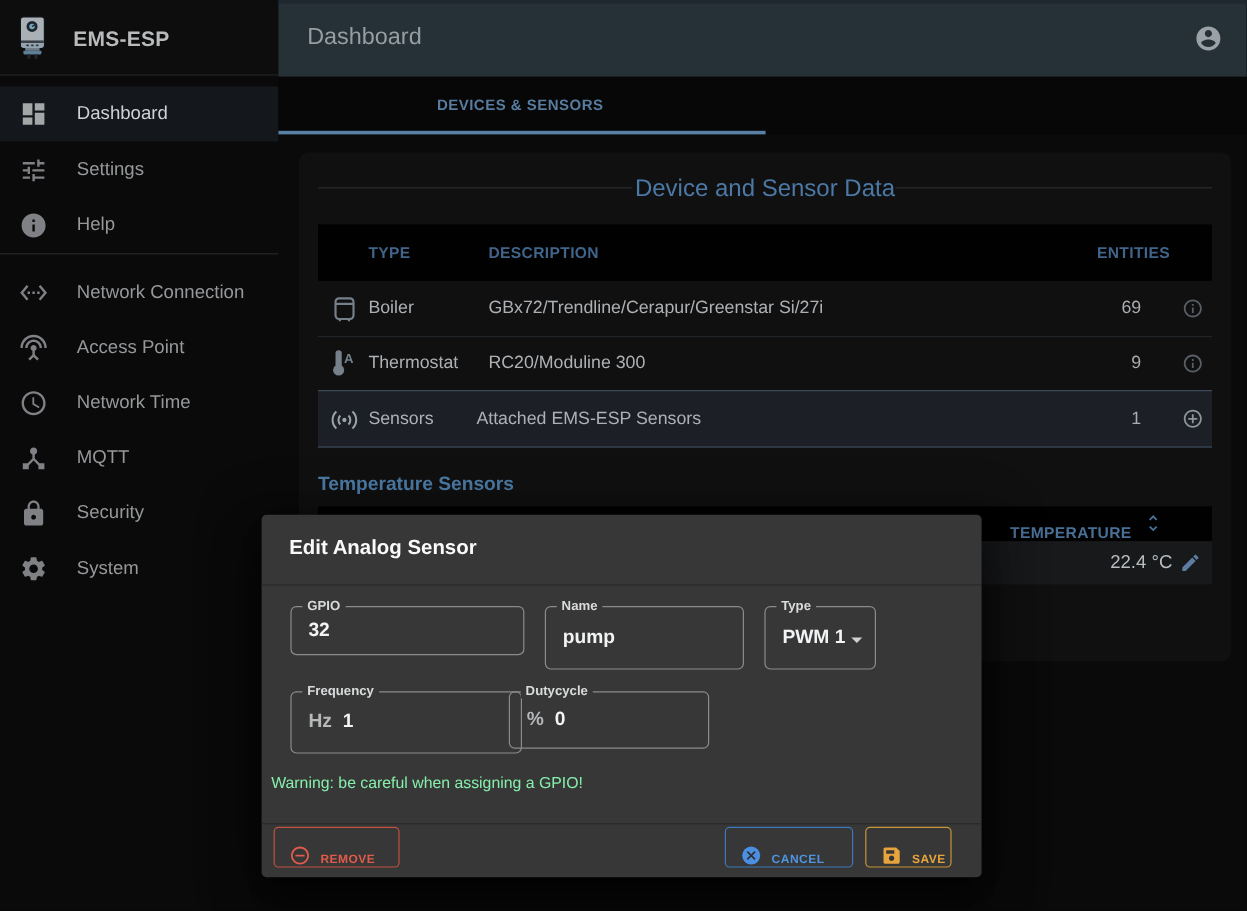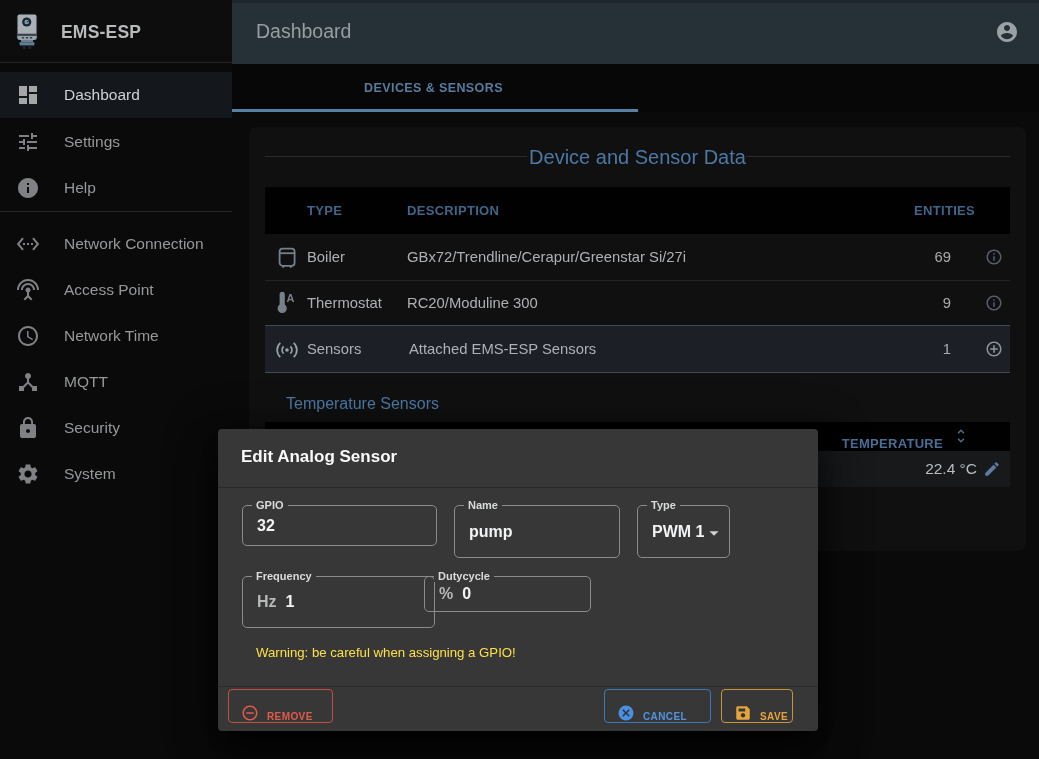--- a/index.html
+++ b/index.html
@@ -39,36 +39,36 @@
 
 #t1head { left:265px; top:187px; width:745px; height:47px; background:#010101; }
 .th { position:absolute; top:0; height:47px; display:flex; align-items:center; font-size:13px; font-weight:bold; letter-spacing:0.3px; color:#41648a; }
 .row { position:absolute; left:265px; width:745px; }
 .row .ic { position:absolute; left:10px; width:24px; height:24px; }
 .rtx { position:absolute; font-size:14.8px; color:#aeb1b4; top:50%; transform:translateY(-50%); }
 .rnum { position:absolute; font-size:14.8px; color:#a8acaf; top:50%; transform:translateY(-50%); }
 .rdiv { position:absolute; left:265px; width:745px; height:1px; background:#222528; }
 #sensrow { left:265px; top:325px; width:745px; height:48px; background:#1c2026; border-top:1px solid #3c4a5c; border-bottom:1px solid #3c4a5c; }
 
-#h2tx { left:265px; top:395px; font-size:16px; font-weight:normal; color:#4a79a3;margin-left:21px; }
+#h2tx { left:265px; top:395px; font-size:16px; font-weight:bold; color:#4a79a3; }
 
 
 #t2head { left:265px; top:422px; width:745px; height:29px; background:#010101; }
 #t2row { left:265px; top:451px; width:745px; height:36px; background:#17191b; }
 
 
 #dialog { left:218px; top:429px; width:600px; height:302px; background:#373737; border-radius:4px;
   box-shadow:0 11px 15px -7px rgba(0,0,0,0.55), 0 24px 38px 3px rgba(0,0,0,0.4), 0 9px 46px 8px rgba(0,0,0,0.34); }
 #dtitle { position:absolute; left:23px; top:18px; font-size:17px; font-weight:bold; color:#fafafa; }
 .ddiv { position:absolute; left:0; width:600px; height:1px; background:#2a2a2a; }
 .field { position:absolute; border:1px solid #898b8c; border-radius:5px; }
 .field .lab { position:absolute; top:-7px; left:9px; background:#373737; padding:0 4px; font-size:11px; font-weight:bold; color:#d9dbdc; }
 .field .val { position:absolute; left:14px; top:50%; transform:translateY(-50%); font-size:16px; font-weight:bold; color:#f2f3f4; }
 .field .adorn { color:#b6b8ba; margin-right:9px; font-weight:bold; }
-#warn { position:absolute; left:38px; top:216px; font-size:13.2px; color:#fde047; }
+#warn { position:absolute; left:8px; top:216px; font-size:13.2px; color:#86efac; }
 .btn { position:absolute; height:34px; border-radius:4px; display:flex; align-items:flex-end; font-size:10px; font-weight:bold; letter-spacing:0.4px; }
 .btn svg { margin:0 8px 0 12px; }
 </style>
 </head>
 <body>
 
 <div class="abs" id="sidebar"></div>
 <div class="abs" id="logoband">
   <svg style="position:absolute;left:14px;top:12px" width="26" height="40" viewBox="0 0 26 40">
     <rect x="2.5" y="1.5" width="21" height="27" rx="3" fill="#10151a"></rect>
@@ -201,21 +201,21 @@
 
 <div class="abs row" id="sensrow">
   <svg class="ic" style="top:12px" viewBox="0 0 24 24" fill="none" stroke="#99a1ab" stroke-width="1.7">
     <circle cx="12" cy="12" r="1.8" fill="#99a1ab" stroke="none"></circle>
     <path d="M8.6 8.3 A5.2 5.2 0 0 0 8.6 15.7"></path>
     <path d="M15.4 8.3 A5.2 5.2 0 0 1 15.4 15.7"></path>
     <path d="M5.3 4.9 A9.6 9.6 0 0 0 5.3 19.1"></path>
     <path d="M18.7 4.9 A9.6 9.6 0 0 1 18.7 19.1"></path>
   </svg>
   <div class="rtx" style="left:42px">Sensors</div>
-  <div class="rtx" style="left:144px">Attached EMS-ESP Sensors</div>
+  <div class="rtx" style="left:132px">Attached EMS-ESP Sensors</div>
   <div class="rnum" style="right:59px">1</div>
   <svg style="position:absolute; right:7px; top:14px" width="18" height="18" viewBox="0 0 24 24">
       <path fill="#8e949a" d="M13 7h-2v4H7v2h4v4h2v-4h4v-2h-4V7zm-1-5C6.48 2 2 6.48 2 12s4.48 10 10 10 10-4.48 10-10S17.52 2 12 2zm0 18c-4.41 0-8-3.59-8-8s3.59-8 8-8 8 3.59 8 8-3.59 8-8 8z"></path>
     </svg>
 </div>
 
 <div class="abs" id="h2tx">Temperature Sensors</div>
 
 <div class="abs" id="t2head">
   <div class="th" style="right:67px; height:42px; color:#4a6f96">TEMPERATURE</div>
@@ -247,21 +247,21 @@
     <div class="val">PWM 1</div>
     <svg style="position:absolute; right:4px; top:16px" width="22" height="22" viewBox="0 0 24 24">
         <path fill="#cfd2d4" d="M7 10l5 5 5-5z"></path>
       </svg>
   </div>
 
   <div class="field" style="left:24px; top:147px; width:193px; height:52px">
     <div class="lab">Frequency</div>
     <div class="val"><span class="adorn">Hz</span>1</div>
   </div>
-  <div class="field" style="left:206px; top:147px; width:167px; height:36px">
+  <div class="field" style="left:206px; top:147px; width:167px; height:48px">
     <div class="lab">Dutycycle</div>
     <div class="val"><span class="adorn">%</span>0</div>
   </div>
 
   <div id="warn">Warning: be careful when assigning a GPIO!</div>
   <div class="ddiv" style="top:257px"></div>
 
   <div class="btn" style="left:10px; top:260px; width:105px; border:1px solid #c25040; color:#e05b4b">
     <svg width="18" height="18" viewBox="0 0 24 24">
         <path fill="#e05b4b" d="M7 11v2h10v-2H7zm5-9C6.48 2 2 6.48 2 12s4.48 10 10 10 10-4.48 10-10S17.52 2 12 2zm0 18c-4.41 0-8-3.59-8-8s3.59-8 8-8 8 3.59 8 8-3.59 8-8 8z"></path>

